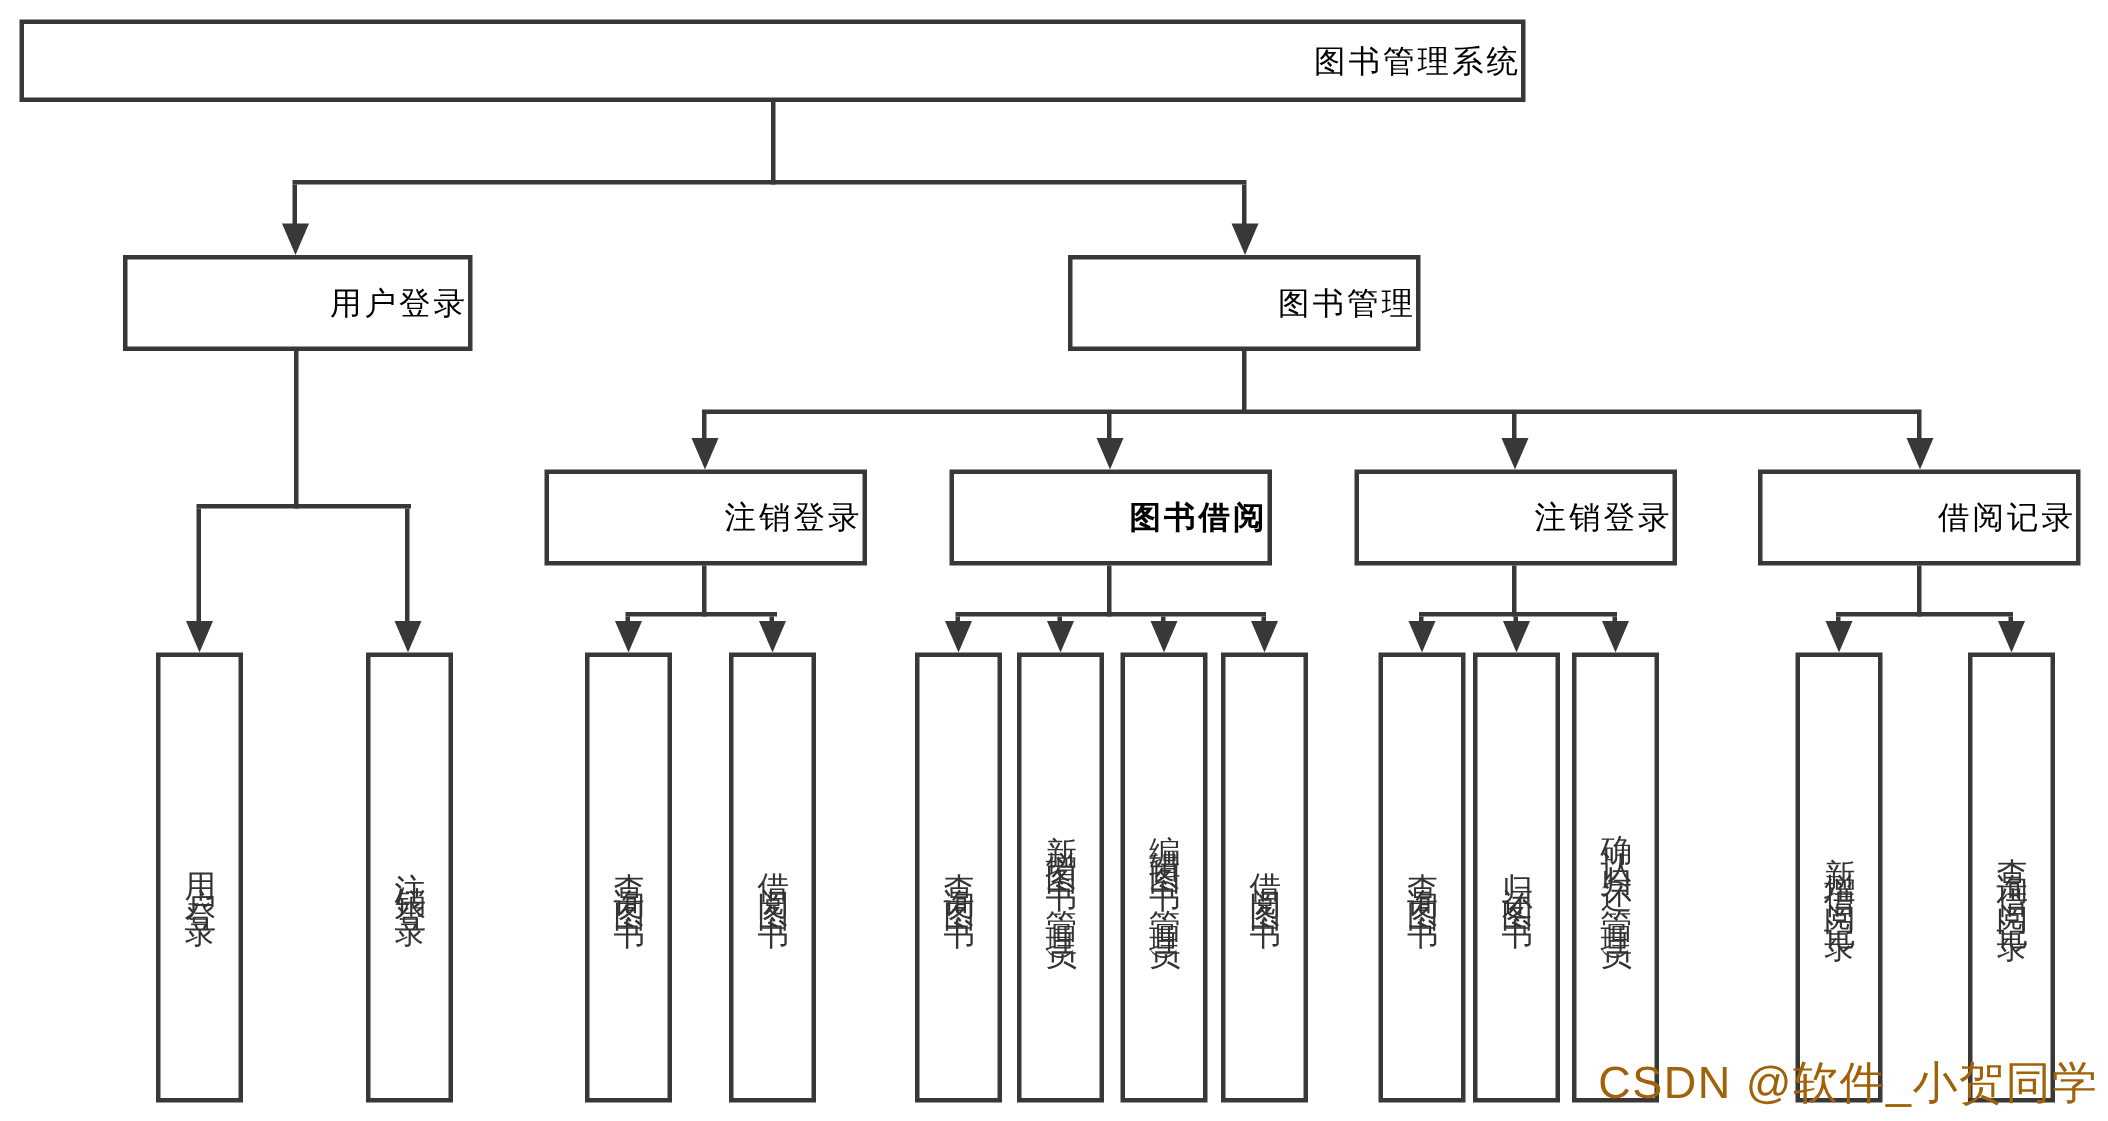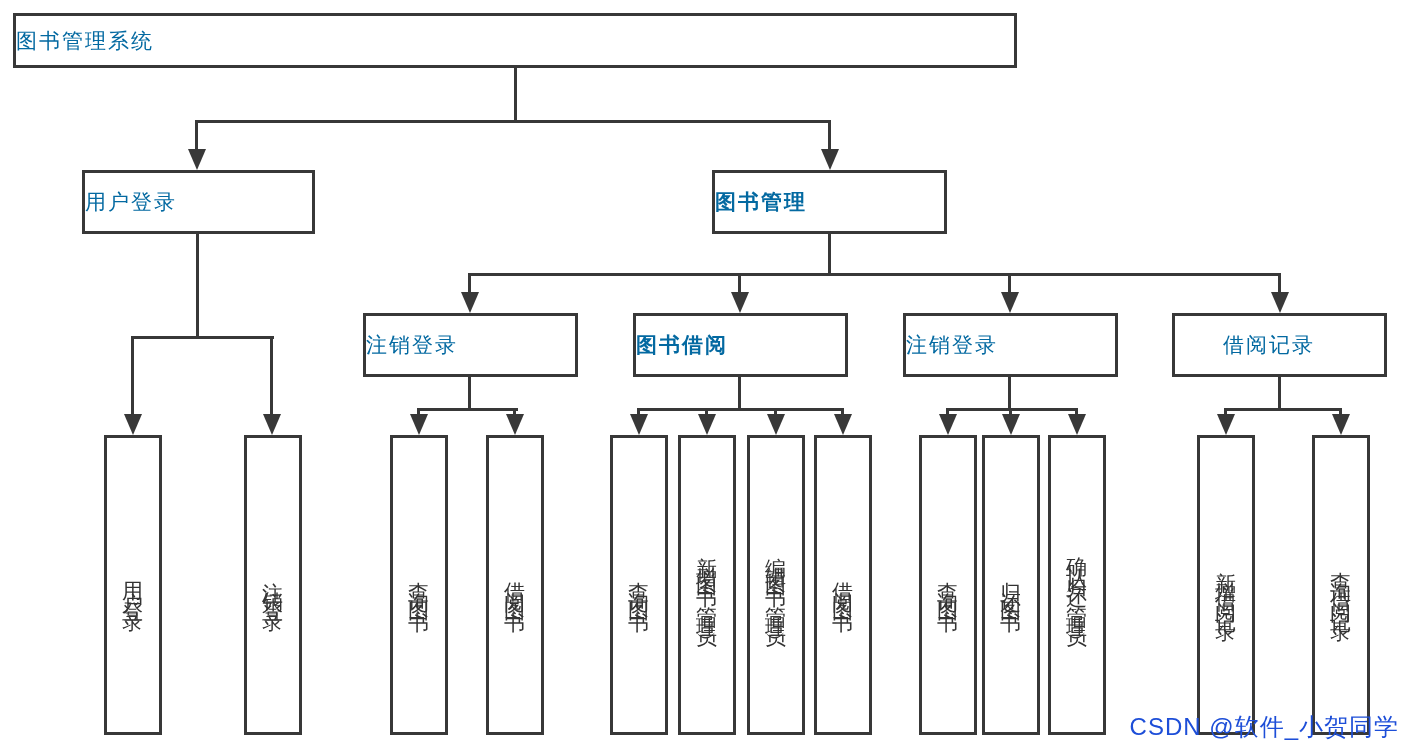--- a/index.html
+++ b/index.html
@@ -11,22 +11,22 @@
     font-family:"Liberation Sans","DejaVu Sans",sans-serif;
     overflow:hidden;
   }
   .box{
     position:absolute;
     box-sizing:border-box;
     background:#ffffff;
     border:3px solid #383838;
     display:flex;
     align-items:center;
-    justify-content:flex-start;
-    color:#0369a1;
+    justify-content:flex-end;
+    color:#000000;
     font-size:21px;
     letter-spacing:2px;
     white-space:nowrap;
   }
   .vbox{
     position:absolute;
     box-sizing:border-box;
     background:#ffffff;
     border:3px solid #383838;
     display:flex;
@@ -47,22 +47,22 @@
   .arrowhead{
     position:absolute;
     width:0;height:0;
     border-left:9px solid transparent;
     border-right:9px solid transparent;
     border-top:21px solid #383838;
   }
   .watermark{
     position:absolute;
     right:6px;bottom:4px;
-    font-size:24px;
-    color:#1d4ed8;
+    font-size:30px;
+    color:#a16207;
     letter-spacing:1px;
   }
 </style>
 </head>
 <body>
 
 <div class="stage">
 
   <div class="box" style="left:13px;top:13px;width:1004px;height:55px;">
     <span>图书管理系统</span>
@@ -73,21 +73,21 @@
 
   <div class="vline" style="left:195px;top:123px;height:27px;"></div>
   <div class="arrowhead" style="left:188px;top:149px;"></div>
 
   <div class="vline" style="left:828px;top:123px;height:27px;"></div>
   <div class="arrowhead" style="left:821px;top:149px;"></div>
 
   <div class="box" style="left:82px;top:170px;width:233px;height:64px;">
     <span>用户登录</span>
   </div>
-  <div class="box" style="left:712px;top:170px;width:235px;height:64px;font-weight:bold;">
+  <div class="box" style="left:712px;top:170px;width:235px;height:64px;">
     <span>图书管理</span>
   </div>
 
   <div class="vline" style="left:196px;top:234px;height:105px;"></div>
   <div class="hline" style="left:131px;top:336px;width:143px;"></div>
   <div class="vline" style="left:131px;top:339px;height:76px;"></div>
   <div class="arrowhead" style="left:124px;top:414px;"></div>
   <div class="vline" style="left:270px;top:339px;height:76px;"></div>
   <div class="arrowhead" style="left:263px;top:414px;"></div>
 

